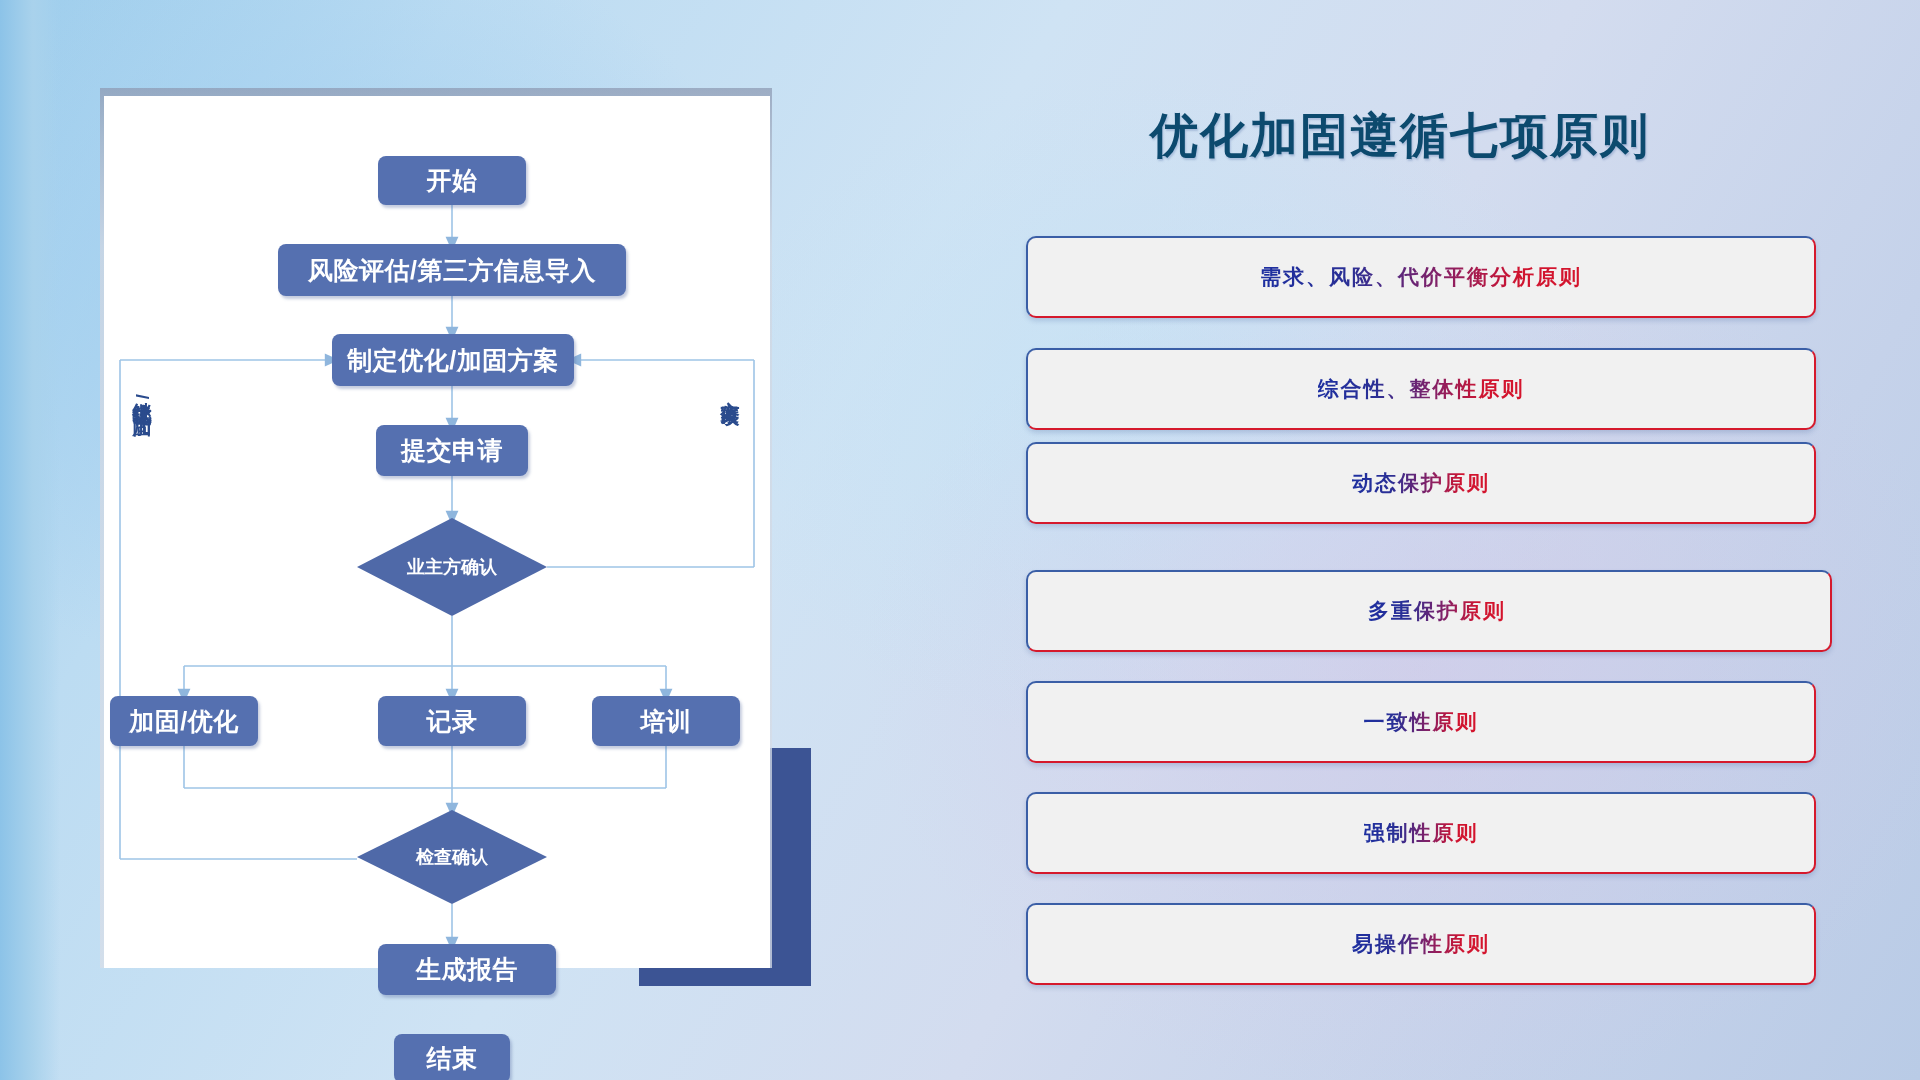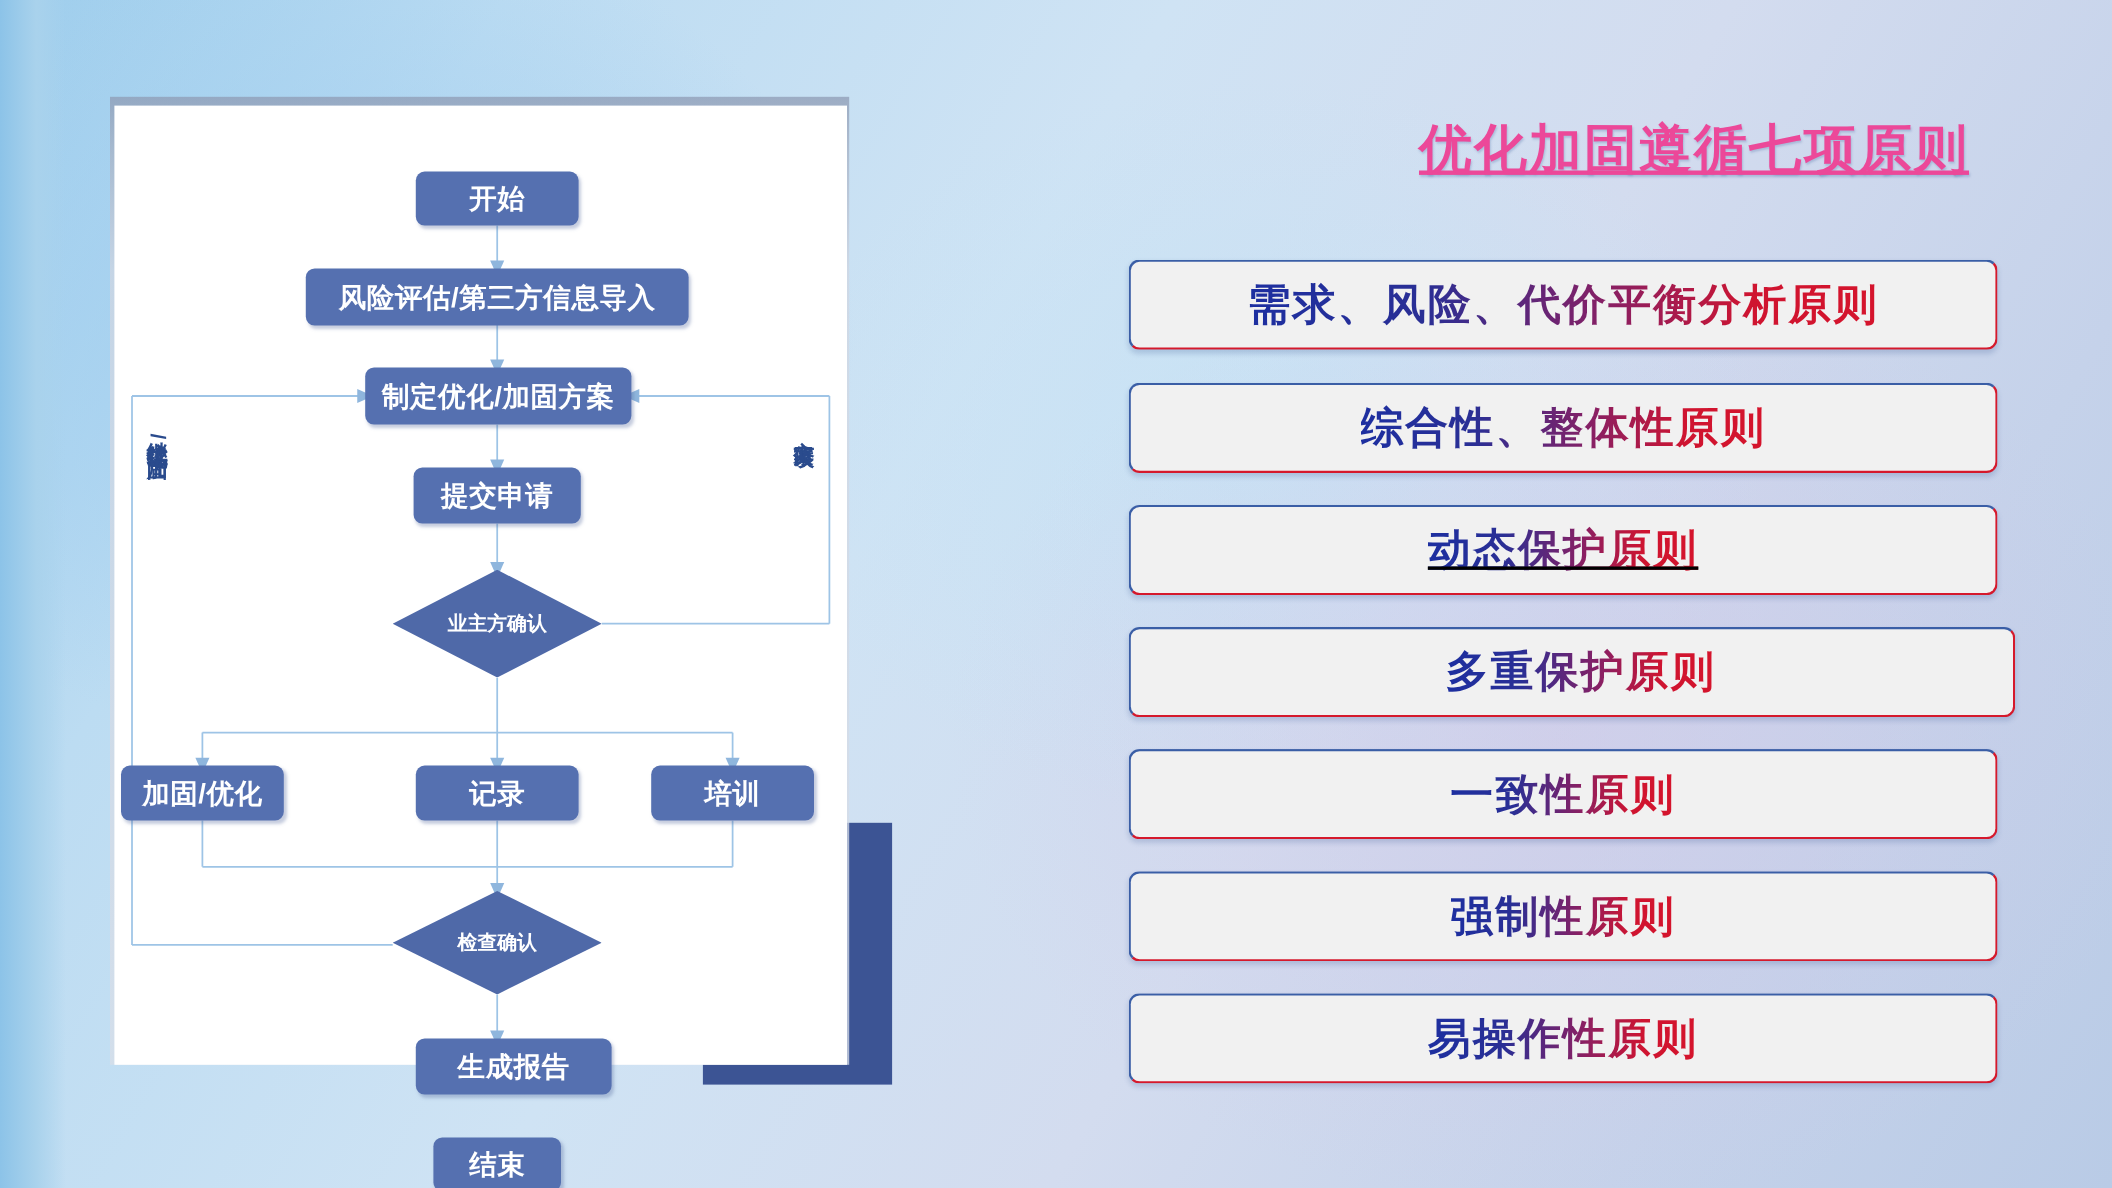--- a/index.html
+++ b/index.html
@@ -72,41 +72,40 @@
     font-weight:bold;
     font-size:19px;
     letter-spacing:2px;
     line-height:1.05;
     white-space:nowrap;
   }
 
   
   #panel-title{
     position:absolute;left:1150px;top:104px;width:640px;
-    text-align:right;
+    text-align:left;
     font-size:48px;font-weight:bold;
-    color:#ec4899;
+    color:#0c4a6e;
     letter-spacing:2px;
     text-shadow:1px 2px 2px rgba(70,100,160,.28);
     white-space:nowrap;
-    text-decoration:underline;
   }
   .pcard{
     position:absolute;left:1026px;width:786px;height:78px;
     background:#f1f1f1;
     border-radius:10px;
     border-top:2.5px solid #3a5ea6;
     border-bottom:2.5px solid #d5192c;
     border-left:2.5px solid #3a5ea6;
     border-right:2.5px solid #d5192c;
     box-shadow:0 3px 5px rgba(60,90,150,.22);
     display:flex;align-items:center;justify-content:center;
   }
   .pcard span{
-    font-size:39px;font-weight:bold;letter-spacing:2px;
+    font-size:21px;font-weight:bold;letter-spacing:2px;
     background:linear-gradient(90deg,#1d2fa0 0%, #2a2f95 28%, #8b1f62 58%, #cf1430 80%, #d5142c 100%);
     -webkit-background-clip:text;background-clip:text;
     color:transparent;-webkit-text-fill-color:transparent;
     white-space:nowrap;
   }
 </style>
 </head>
 <body>
 
 <div id="bg"></div>
@@ -213,21 +212,21 @@
 </div>
 
 <div id="panel-title">优化加固遵循七项原则</div>
 
 <div class="pcard" style="top:236px;">
   <span>需求、风险、代价平衡分析原则</span>
 </div>
 <div class="pcard" style="top:348px;">
   <span>综合性、整体性原则</span>
 </div>
-<div class="pcard" style="top:459px;text-decoration:underline;">
+<div class="pcard" style="top:442px;">
   <span>动态保护原则</span>
 </div>
 <div class="pcard" style="top:570px;padding-left:16px;">
   <span>多重保护原则</span>
 </div>
 <div class="pcard" style="top:681px;">
   <span>一致性原则</span>
 </div>
 <div class="pcard" style="top:792px;">
   <span>强制性原则</span>

